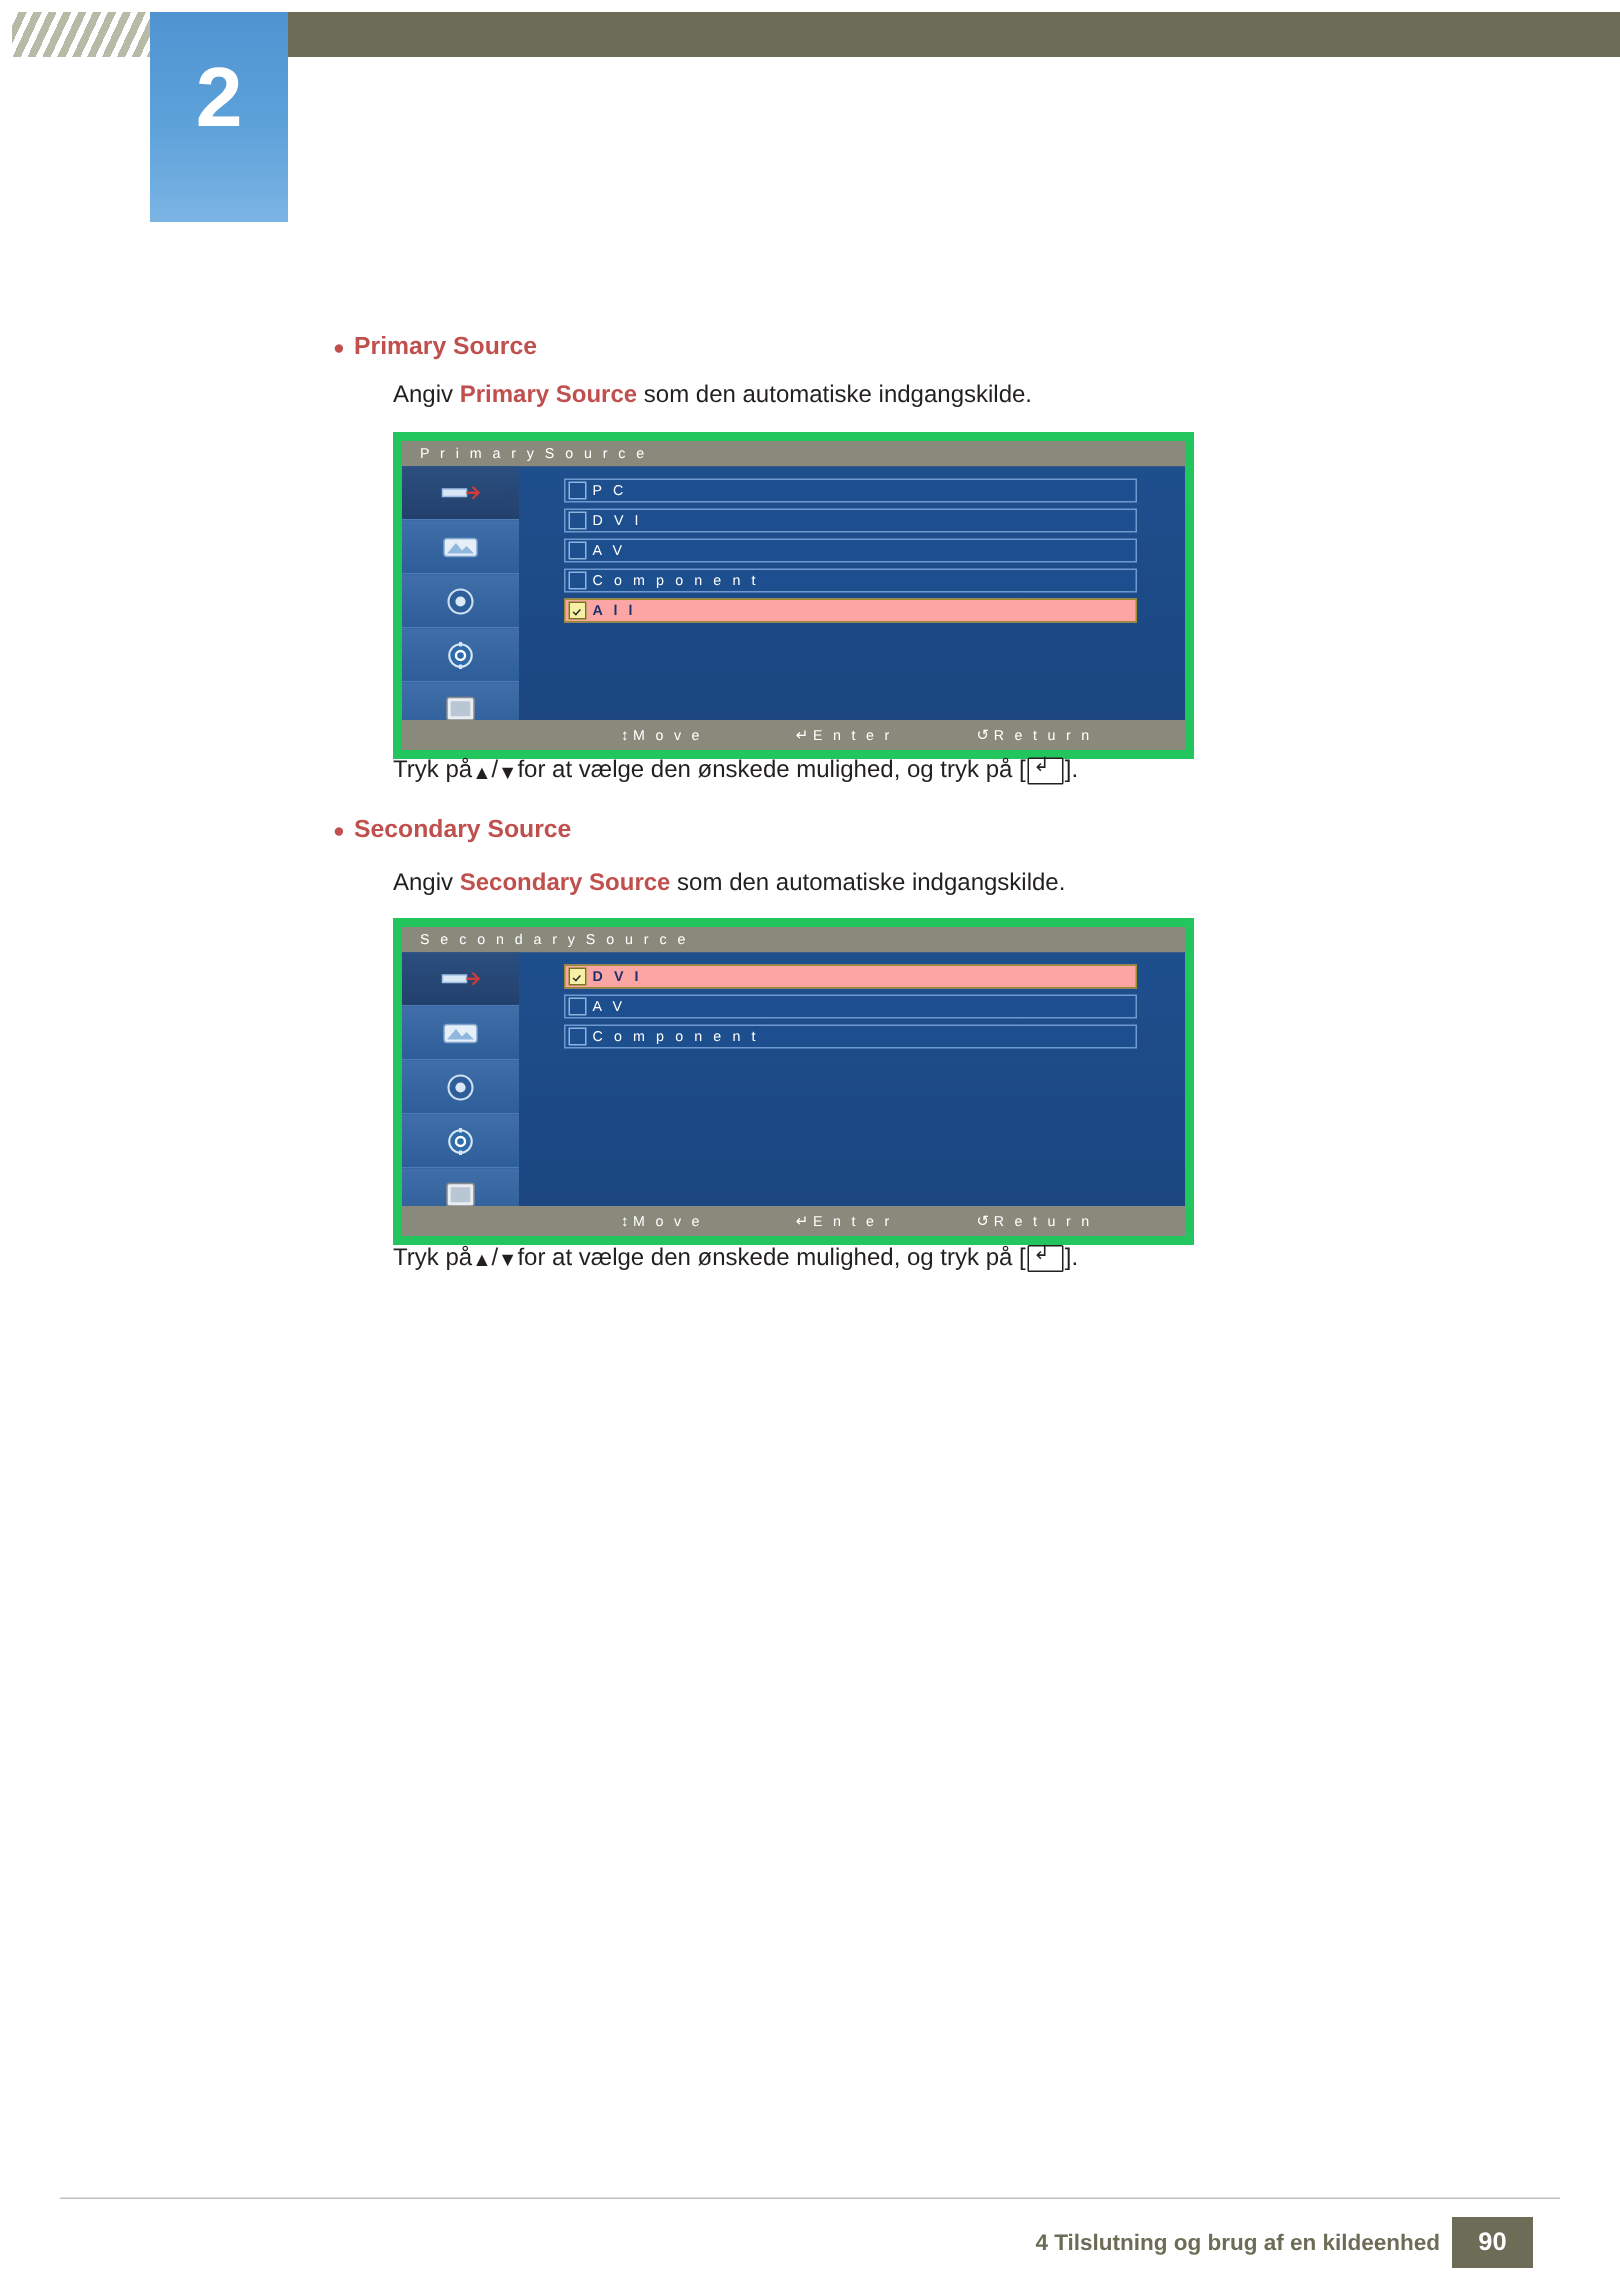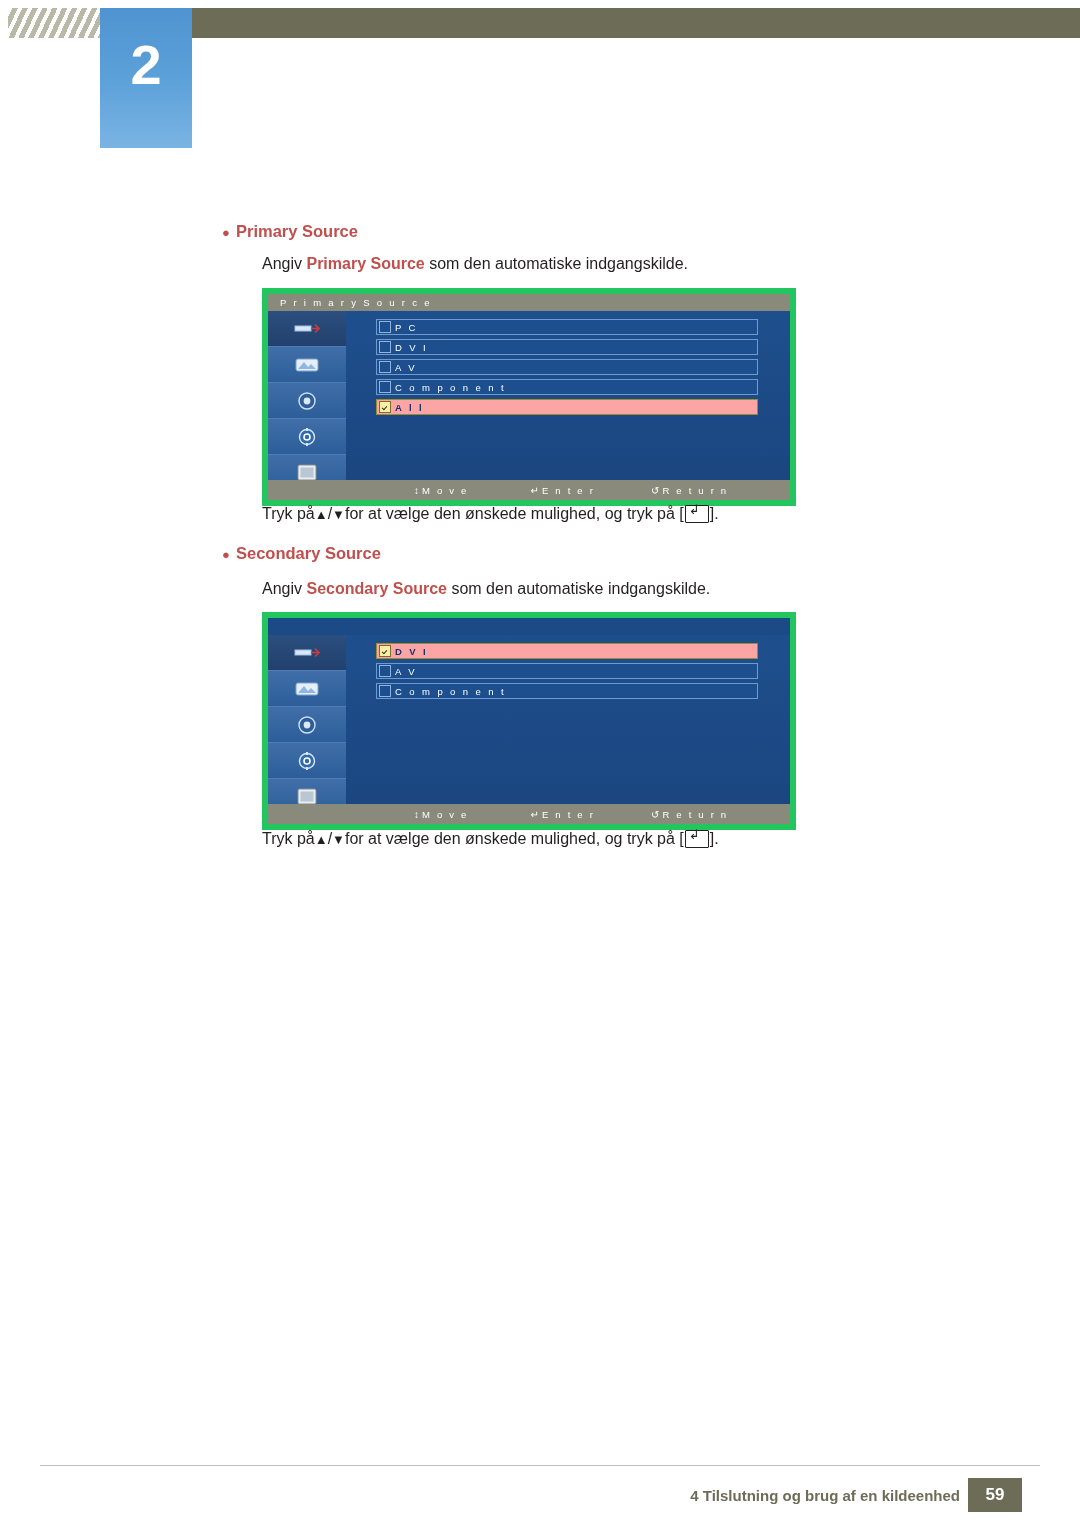--- a/index.html
+++ b/index.html
@@ -411,20 +411,21 @@
 <div class="bullet-row" style="left:222px; top:544px;">
   <span class="bullet-dot">●</span>
   <span class="bullet-label">Secondary Source</span>
 </div>
 
 <div class="para" style="left:262px; top:580px;">
   <span>Angiv </span><span class="hl">Secondary Source</span><span> som den automatiske indgangskilde.</span>
 </div>
 
 <div class="osd" style="left:262px; top:612px; width:522px; height:206px;">
+  <div class="osd-title">S e c o n d a r y   S o u r c e</div>
   <div class="osd-body"></div>
 
   <div class="osd-icons">
     <div class="osd-icon-cell sel">
       <svg class="ic" width="26" height="16" viewBox="0 0 26 16" aria-hidden="true">
         <rect x="1" y="5" width="16" height="5" fill="#d9e6f5" stroke="#9fc0e2"></rect>
         <path d="M17 7.5 L25 7.5" stroke="#cf3a3a" stroke-width="1.6"></path>
         <path d="M21 3.5 L25 7.5 L21 11.5" fill="none" stroke="#cf3a3a" stroke-width="1.6"></path>
       </svg>
     </div>
@@ -493,13 +494,13 @@
   <span class="arrow-up">▲</span>
     <span>/</span>
     <span class="arrow-dn">▼</span>
   <span> for at vælge den ønskede mulighed, og tryk på [</span>
   <span class="enter-key"></span>
   <span>].</span>
 </div>
 
 <div class="footer-rule"></div>
 <div class="footer-text">4 Tilslutning og brug af en kildeenhed</div>
-<div class="footer-page">59</div>
+<div class="footer-page">90</div>
 
 </body></html>

